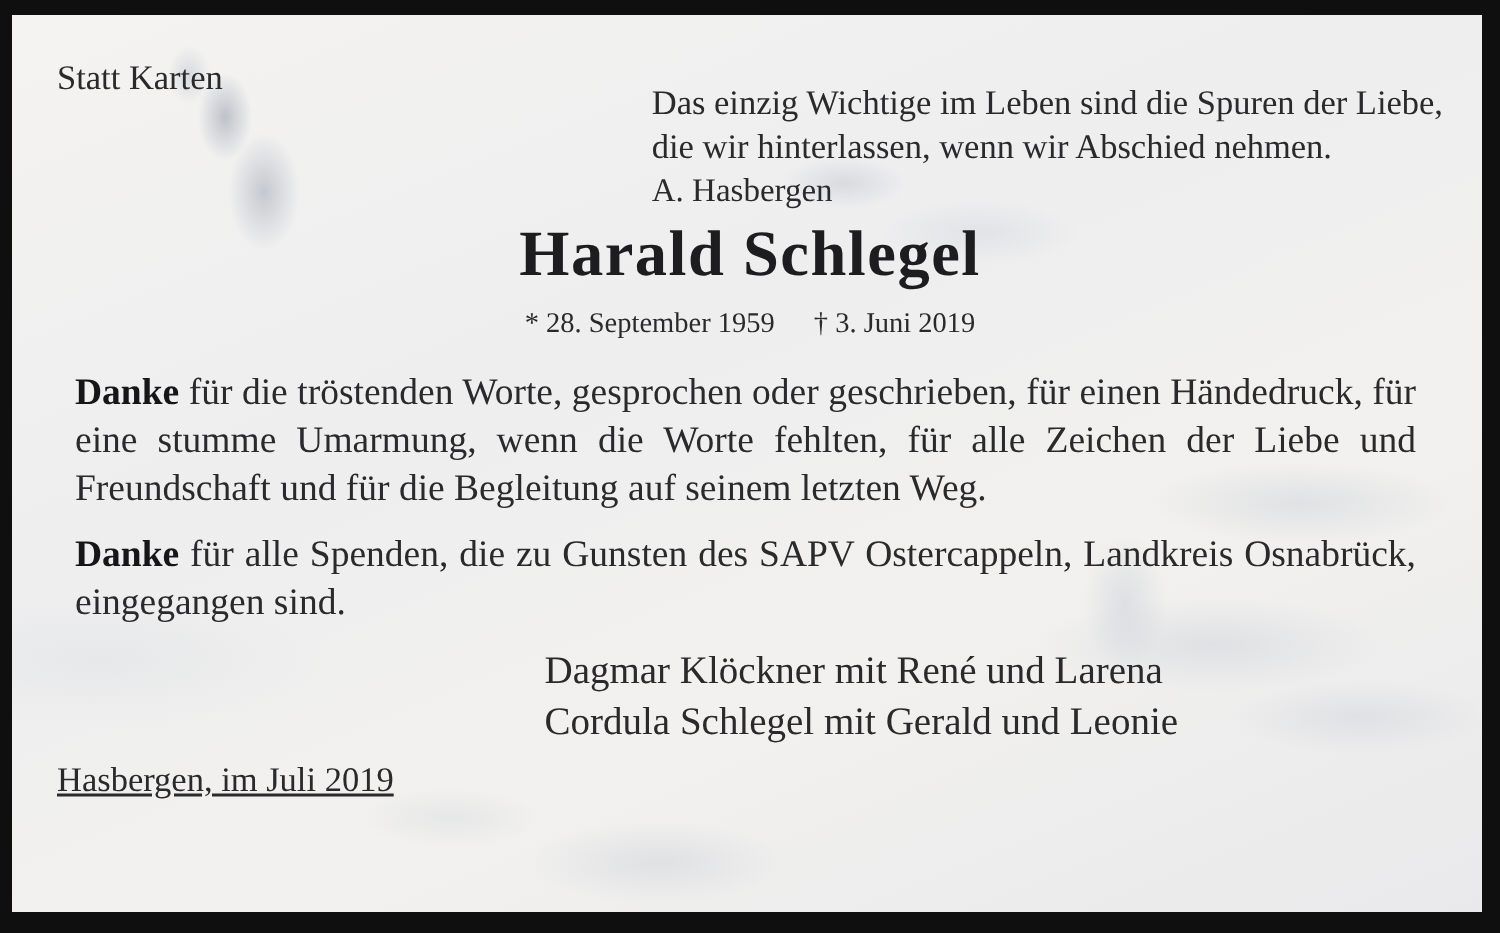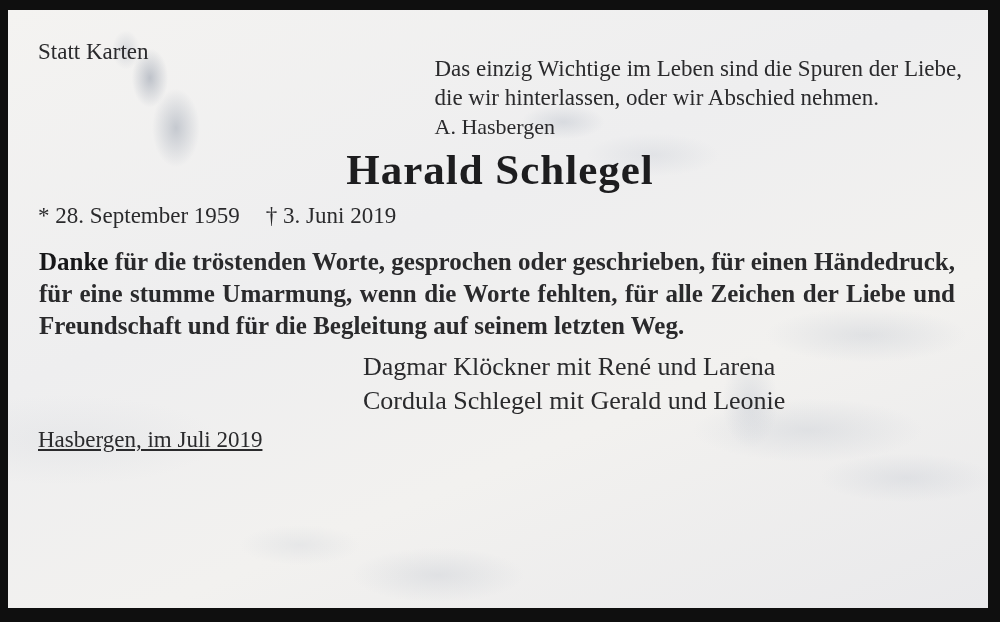--- a/index.html
+++ b/index.html
@@ -43,60 +43,61 @@
   .quote{ text-align:left; font-size:23px; line-height:29px;margin-top:16px; }
   .quote .attribution{ font-size:22px; }
 
   .name{
     text-align:center;
     font-size:43px;
     line-height:58px;
     letter-spacing:1px;
     color:#1d1d1f;
   }
-  .dates{ font-size:23px; line-height:27px; margin-top:3px; }
+  .dates{ text-align:center; font-size:19px; line-height:27px; margin-top:3px; }
   .dates .gap{ display:inline-block; width:26px; }
 
   .body-text{
     margin:17px 6px 0 0;
     font-size:25px;
     line-height:32px;
     text-align:justify;
   }
-  .body-text p{ margin:1px;font-weight:bold; }
+  .body-text p{ margin:12px; }
   .body-text strong{ color:#161618; }
 
   .mourners{ margin:8px 0 0 325px; font-size:26px; line-height:34px; }
 
   .place-date{ margin-top:8px; font-size:23px; line-height:27px;text-decoration:underline; }
 </style>
 </head>
 <body>
 
 <div class="clipping">
   <div class="inner">
 
     <div class="top-row">
       <div class="pre-line">Statt Karten</div>
 
       <div class="quote">
         <div>Das einzig Wichtige im Leben sind die Spuren der Liebe,</div>
-        <div>die wir hinterlassen, oder wir Abschied nehmen.</div>
+        <div>die wir hinterlassen, wenn wir Abschied nehmen.</div>
         <div class="attribution">A. Hasbergen</div>
       </div>
     </div>
 
     <h1 class="name">Harald Schlegel</h1>
 
     <div class="dates">
       <span>* 28. September 1959</span><span class="gap"></span><span>† 3. Juni 2019</span>
     </div>
 
     <div class="body-text">
       <p><strong>Danke</strong><span> für die tröstenden Worte, gesprochen oder geschrieben, für einen Händedruck, für eine stumme Umarmung, wenn die Worte fehlten, für alle Zeichen der Liebe und Freundschaft und für die Begleitung auf seinem letzten Weg.</span></p>
+      <p><strong>Danke</strong><span> für alle Spenden, die zu Gunsten des SAPV Ostercappeln, Landkreis Osnabrück, eingegangen sind.</span></p>
     </div>
 
     <div class="mourners">
       <div>Dagmar Klöckner mit René und Larena</div>
       <div>Cordula Schlegel mit Gerald und Leonie</div>
     </div>
 
     <div class="place-date">Hasbergen, im Juli 2019</div>
 
   </div>

